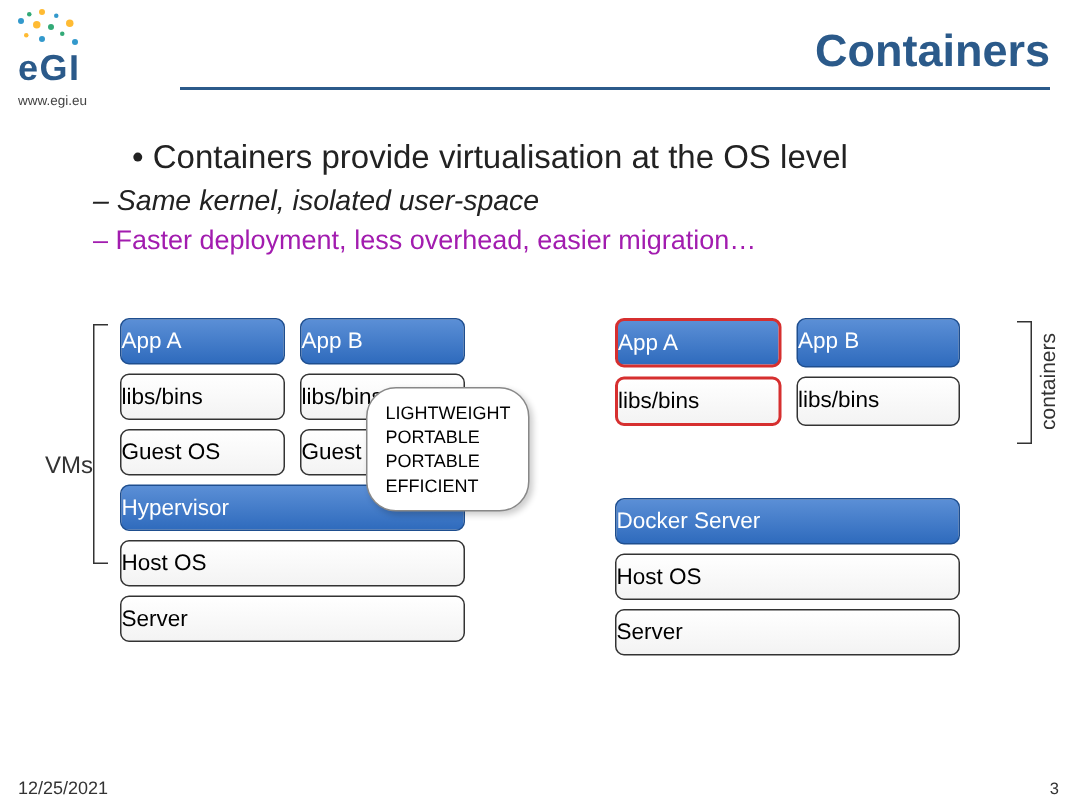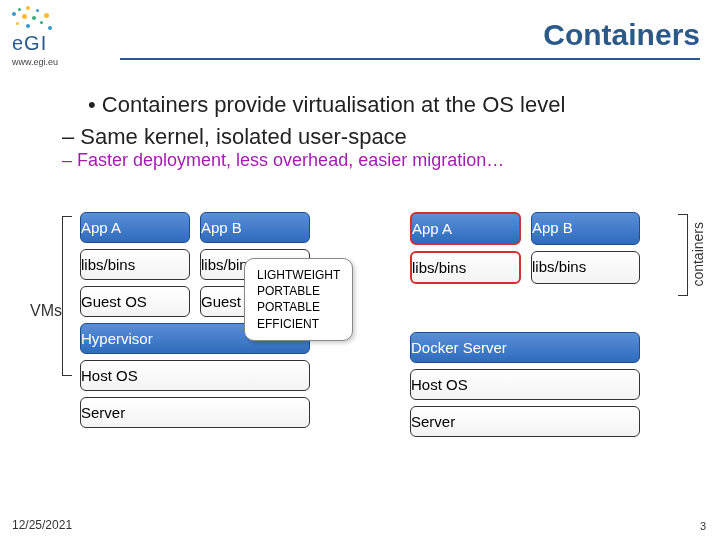--- a/index.html
+++ b/index.html
@@ -2,48 +2,48 @@
 <html><head>
 <meta charset="utf-8">
 <style>
   * { box-sizing: border-box; margin: 0; padding: 0; }
   html, body { width: 720px; height: 540px; font-family: "Segoe UI", Arial, sans-serif; overflow: hidden; background: #fff; }
   .slide { position: relative; width: 720px; height: 540px; }
 
   .logo-area { position: absolute; top: 6px; left: 12px; }
   .logo-dots { width: 48px; height: 28px; position: relative; }
   .logo-dots span { position: absolute; border-radius: 50%; }
-  .logo-text { font-size: 20px; font-weight: 400; color: #2b5a8a; letter-spacing: 1px; margin-top: -2px; }
+  .logo-text { font-size: 24px; font-weight: 700; color: #2b5a8a; letter-spacing: 1px; margin-top: -2px; }
   .logo-url { font-size: 9px; color: #444; margin-top: 2px; }
 
   .title { position: absolute; top: 18px; right: 20px; left: 120px; text-align: right; font-size: 30px; font-weight: 700; color: #2b5a8a; border-bottom: 2px solid #2b5a8a; padding-bottom: 6px; }
 
   .bullet1 { position: absolute; top: 92px; left: 40px; font-size: 22px; color: #222; margin-left: 48px; }
-  .bullet2a { position: absolute; top: 124px; left: 62px; font-size: 22px; color: #222; }
+  .bullet2a { position: absolute; top: 124px; left: 62px; font-size: 19px; color: #222; font-style: italic; }
   .bullet2b { position: absolute; top: 150px; left: 62px; font-size: 18px; color: #a21caf; }
 
   .diagram { position: absolute; top: 212px; left: 70px; right: 40px; bottom: 40px; }
 
   .vms-label { position: absolute; left: -40px; top: 90px; font-size: 16px; color: #333; }
   .vms-brace { position: absolute; left: -8px; top: 4px; width: 10px; height: 160px; border-left: 1px solid #333; border-top: 1px solid #333; border-bottom: 1px solid #333; }
 
   .containers-label { position: absolute; right: -26px; top: 10px; font-size: 14px; color: #333; writing-mode: vertical-rl; transform: rotate(180deg); }
   .containers-brace { position: absolute; right: -8px; top: 2px; width: 10px; height: 82px; border-right: 1px solid #333; border-top: 1px solid #333; border-bottom: 1px solid #333; }
 
   .stack { position: absolute; display: flex; flex-direction: column; gap: 6px; }
   .stack.left { left: 10px; top: 0; width: 230px; }
   .stack.right { left: 340px; top: 0; width: 230px; }
 
   .row2 { display: flex; gap: 10px; }
   .box { flex: 1; padding: 6px 0; font-size: 15px; border-radius: 6px; border: 1px solid #333; background: linear-gradient(#fff,#f3f3f3); }
   .box.blue { background: linear-gradient(#5b8fd6,#2f6bbd); color: #fff; border: 1px solid #1e4e8f; }
   .box.red { border: 2px solid #d62f2f; }
   .wide { width: 100%; }
 
-  .callout { position: absolute; left: 174px; top: 46px; background: #fff; border: 1px solid #888; border-radius: 10px; padding: 8px 12px; font-size: 12px; line-height: 1.35; box-shadow: 2px 2px 4px rgba(0,0,0,.2); z-index: 5; }
+  .callout { position: absolute; left: 174px; top: 46px; background: #fff; border: 1px solid #888; border-radius: 20px; padding: 8px 12px; font-size: 12px; line-height: 1.35; box-shadow: 2px 2px 4px rgba(0,0,0,.2); z-index: 5; }
 
   .footer-date { position: absolute; bottom: 8px; left: 12px; font-size: 12px; color: #333; }
   .footer-page { position: absolute; bottom: 8px; right: 14px; font-size: 11px; color: #333; }
 
   
   .d1{top:2px;left:6px;width:3px;height:3px;background:#3a7;}
   .d2{top:0;left:14px;width:4px;height:4px;background:#fb3;}
   .d3{top:3px;left:24px;width:3px;height:3px;background:#39c;}
   .d4{top:6px;left:0;width:4px;height:4px;background:#39c;}
   .d5{top:8px;left:10px;width:5px;height:5px;background:#fb3;}

